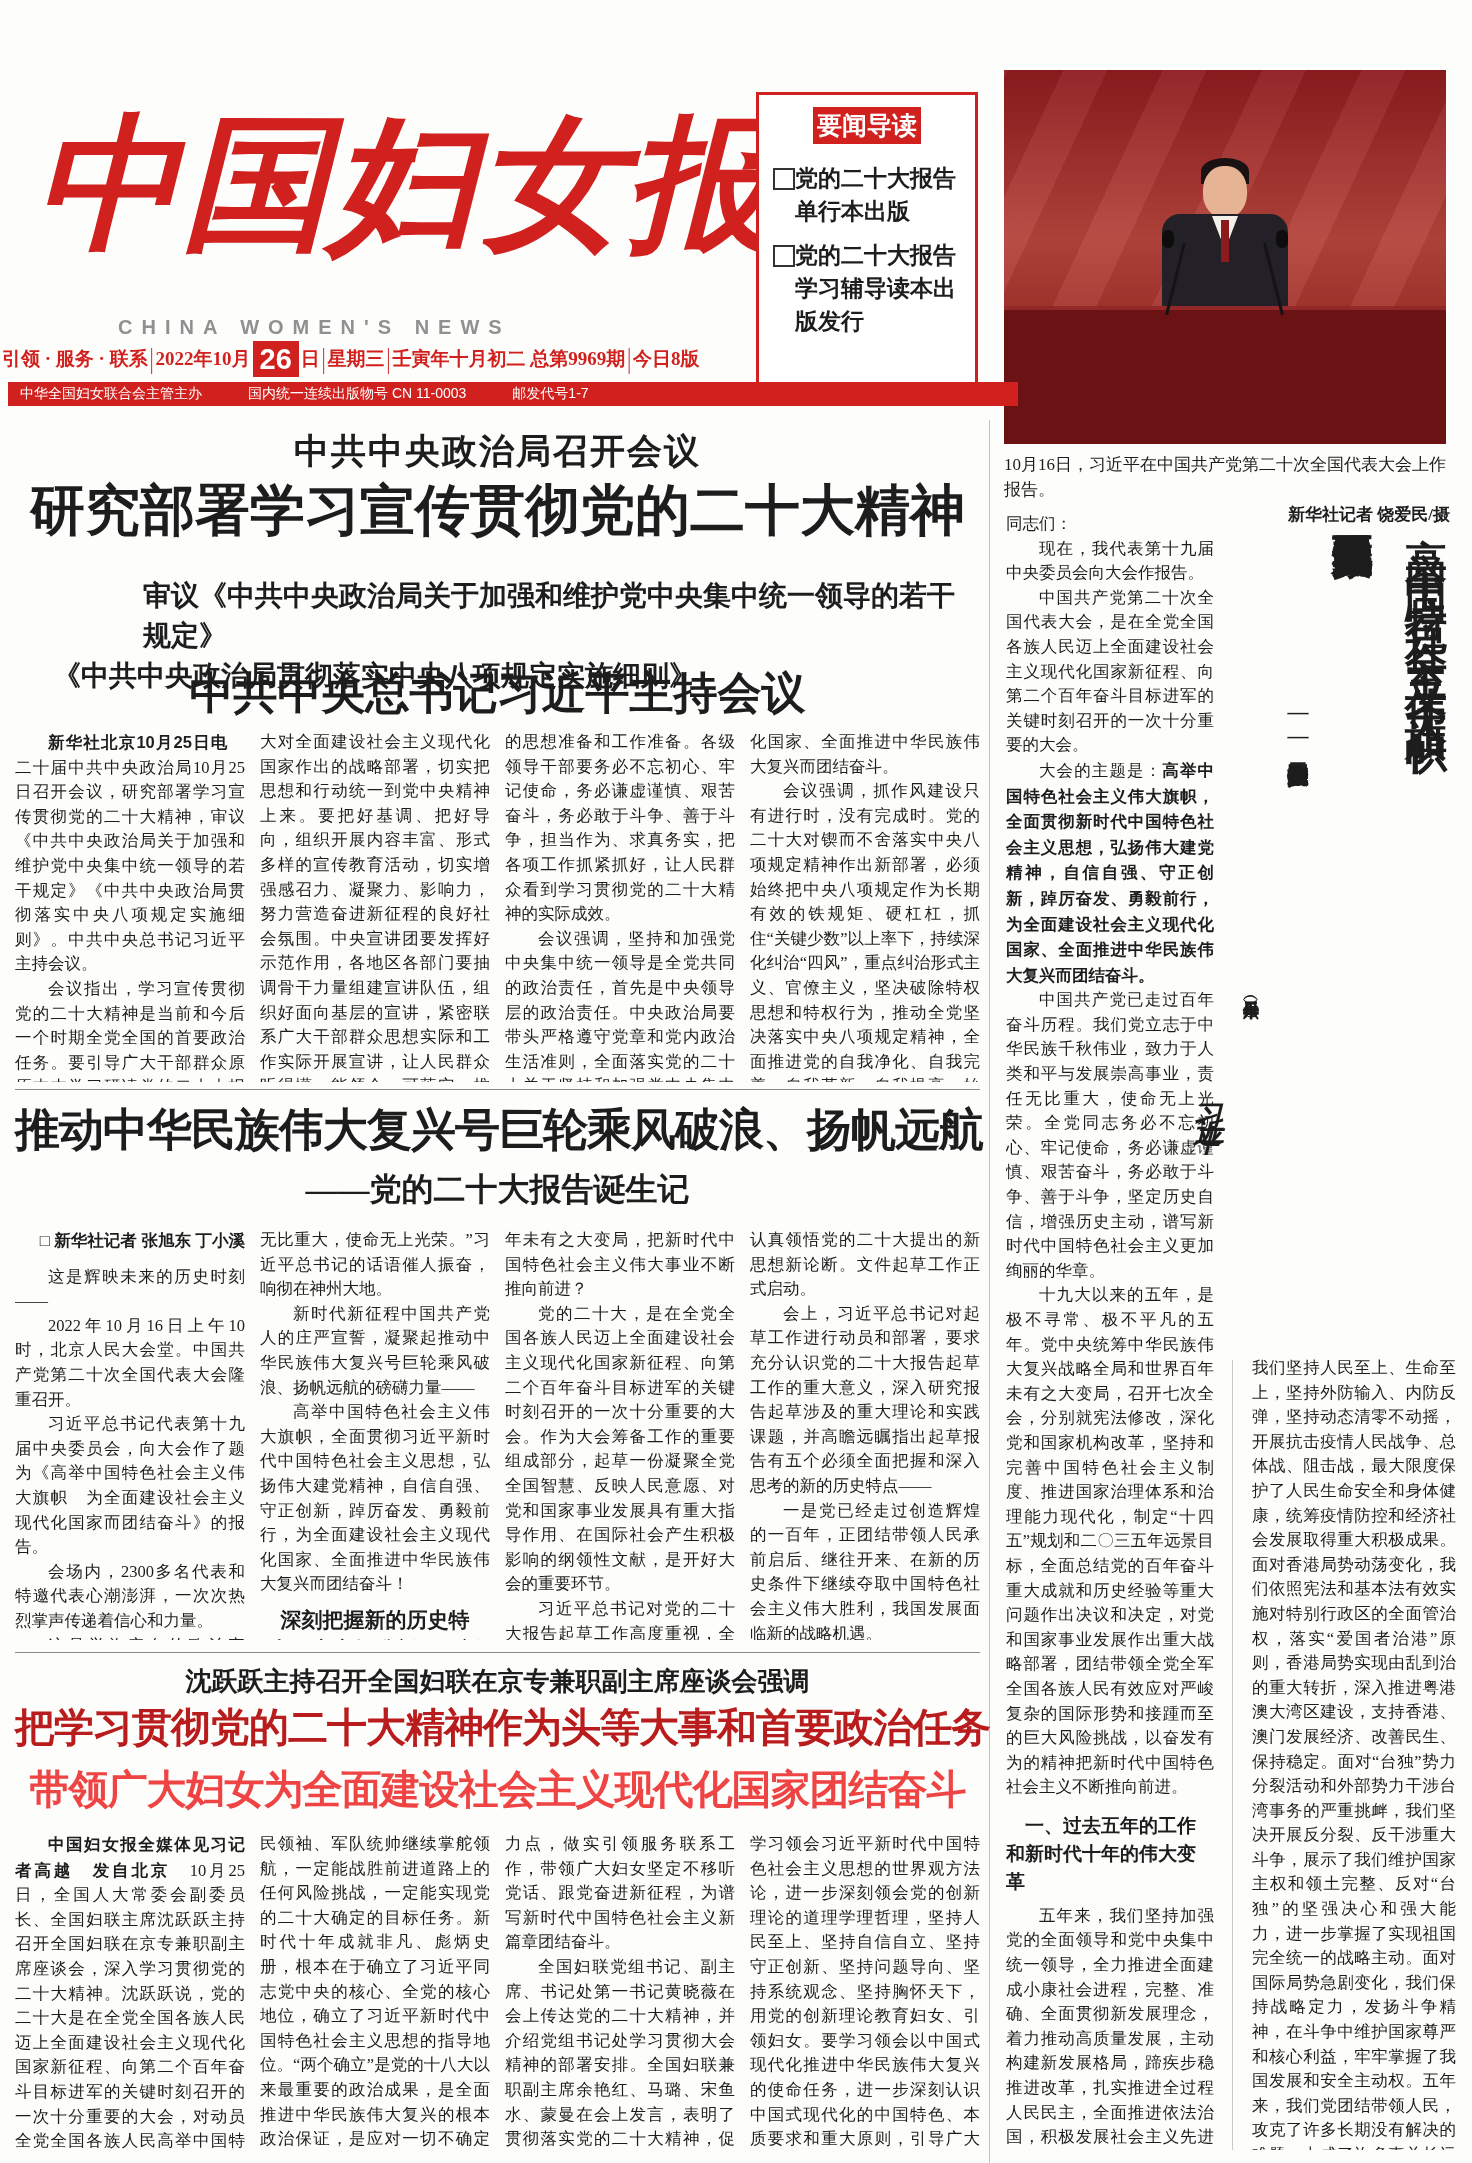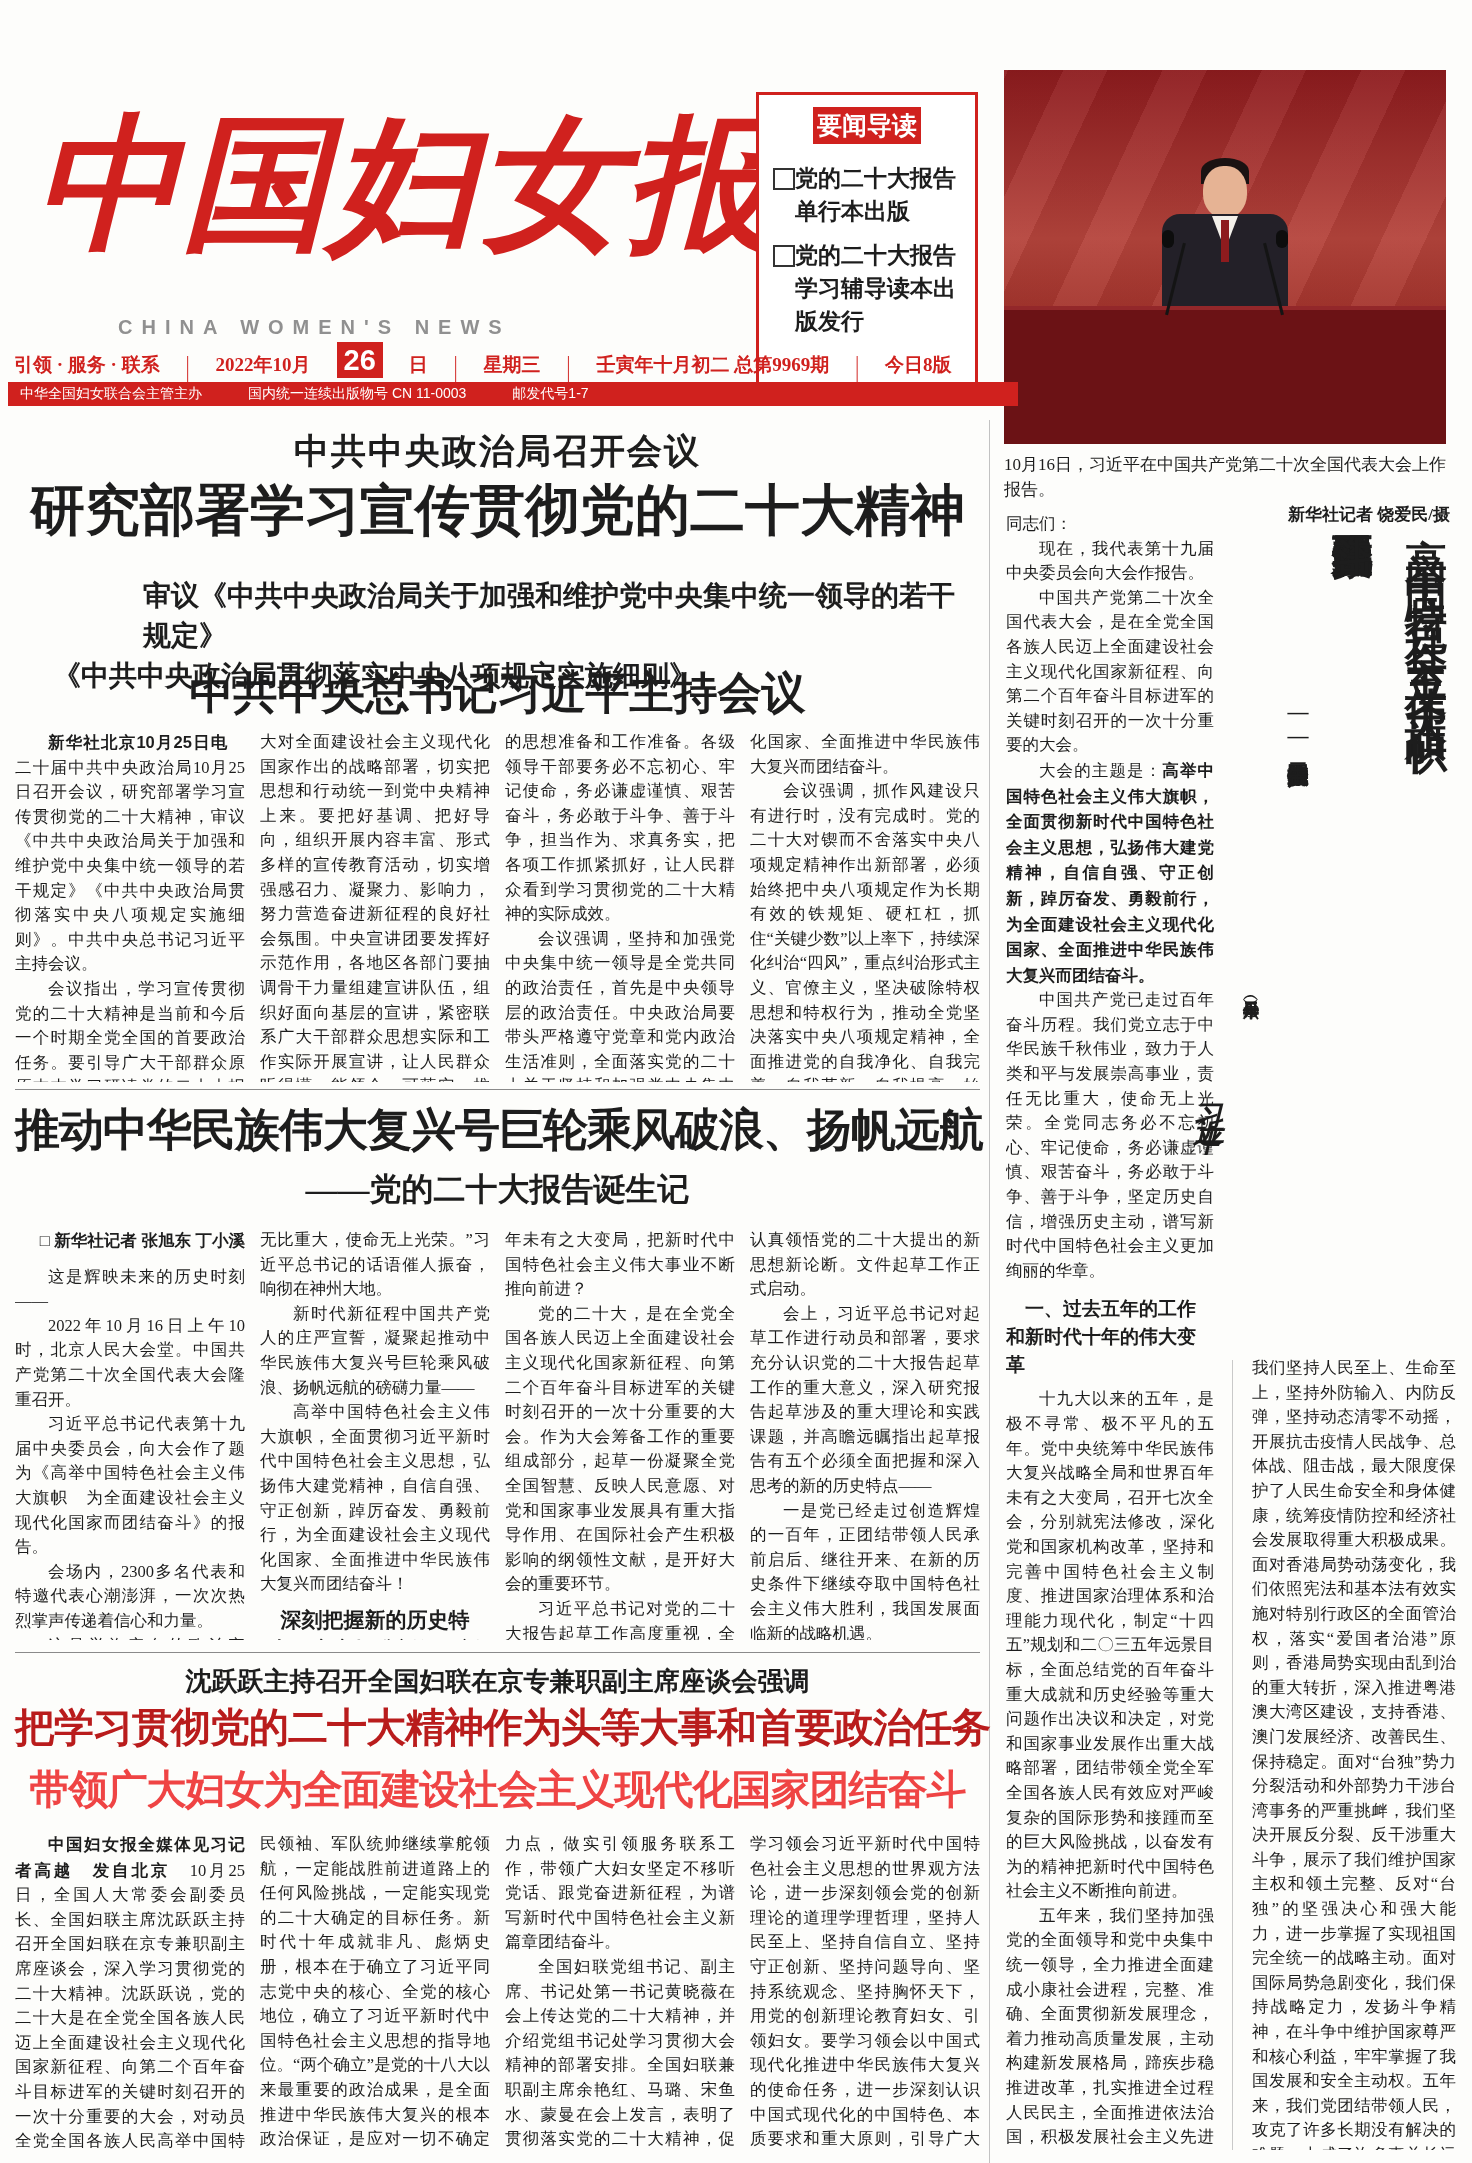--- a/index.html
+++ b/index.html
@@ -27,21 +27,21 @@
   .photo .hair{position:absolute;left:197px;top:88px;width:48px;height:26px;border-radius:50% 50% 0 0;background:#1a1212;}
   .photo .suit{position:absolute;left:158px;top:144px;width:126px;height:96px;border-radius:18px 18px 0 0;background:#232028;}
   .photo .shirt{position:absolute;left:208px;top:146px;width:26px;height:34px;background:#f3f0ea;clip-path:polygon(0 0,100% 0,50% 100%);}
   .photo .tie{position:absolute;left:217px;top:150px;width:8px;height:42px;background:#8d1b1e;}
   .photo .podium{position:absolute;left:0;top:236px;width:442px;height:138px;background:#6b1215;border-top:4px solid #93272a;}
   .photo .mic{position:absolute;width:3px;height:74px;background:#141414;}
   .photo .michead{position:absolute;width:12px;height:18px;border-radius:6px;background:#0d0d0d;}
   .caption{left:1004px;top:452px;width:446px;font-size:17px;line-height:25px;}
   .caption .credit{text-align:right;font-weight:700;}
   
-  .dateline{left:14px;top:340px;width:978px;height:38px;display:flex;align-items:flex-end;gap:26px;
+  .dateline{left:2px;top:340px;width:978px;height:38px;display:flex;align-items:center;gap:2px;
     color:#d0211e;font-size:19px;font-weight:700;white-space:nowrap;}
   .dateline .sep{color:#d0211e;font-weight:400;transform:scaleY(1.5);}
   .daybox{background:#d0211e;color:#fff;font-size:29px;font-weight:800;padding:0 7px;line-height:36px;
     font-family:"Liberation Sans",sans-serif;}
   .pubbar{left:8px;top:382px;width:986px;height:24px;background:#d0211e;color:#fff;display:flex;gap:46px;
     align-items:center;padding:0 12px;font-size:14px;font-family:"Liberation Sans",sans-serif;white-space:nowrap;}
   
   .kicker1{left:15px;top:428px;width:965px;text-align:center;font-size:35px;font-weight:800;
     font-family:"Liberation Sans",sans-serif;letter-spacing:2px;}
   .headline1{left:15px;top:474px;width:965px;text-align:center;font-size:55px;font-weight:900;
@@ -233,22 +233,22 @@
   <div class="abs vert vbig2">为全面建设社会主义现代化国家而团结奋斗</div>
   <div class="abs vert vdash">——在中国共产党第二十次全国代表大会上的报告</div>
   <div class="abs vert vdate">（二〇二二年十月十六日）</div>
   <div class="abs vert vauthor">习近平</div>
   <div class="abs colA">
       <p class="para noindent">同志们：</p>
       <p class="para">现在，我代表第十九届中央委员会向大会作报告。</p>
       <p class="para">中国共产党第二十次全国代表大会，是在全党全国各族人民迈上全面建设社会主义现代化国家新征程、向第二个百年奋斗目标进军的关键时刻召开的一次十分重要的大会。</p>
       <p class="para">大会的主题是：<b>高举中国特色社会主义伟大旗帜，全面贯彻新时代中国特色社会主义思想，弘扬伟大建党精神，自信自强、守正创新，踔厉奋发、勇毅前行，为全面建设社会主义现代化国家、全面推进中华民族伟大复兴而团结奋斗。</b></p>
       <p class="para">中国共产党已走过百年奋斗历程。我们党立志于中华民族千秋伟业，致力于人类和平与发展崇高事业，责任无比重大，使命无上光荣。全党同志务必不忘初心、牢记使命，务必谦虚谨慎、艰苦奋斗，务必敢于斗争、善于斗争，坚定历史自信，增强历史主动，谱写新时代中国特色社会主义更加绚丽的华章。</p>
+      <p class="para">十九大以来的五年，是极不寻常、极不平凡的五年。党中央统筹中华民族伟大复兴战略全局和世界百年未有之大变局，召开七次全会，分别就宪法修改，深化党和国家机构改革，坚持和完善中国特色社会主义制度、推进国家治理体系和治理能力现代化，制定“十四五”规划和二〇三五年远景目标，全面总结党的百年奋斗重大成就和历史经验等重大问题作出决议和决定，对党和国家事业发展作出重大战略部署，团结带领全党全军全国各族人民有效应对严峻复杂的国际形势和接踵而至的巨大风险挑战，以奋发有为的精神把新时代中国特色社会主义不断推向前进。</p>
       <p class="para sectionhead">一、过去五年的工作和新时代十年的伟大变革</p>
-      <p class="para">十九大以来的五年，是极不寻常、极不平凡的五年。党中央统筹中华民族伟大复兴战略全局和世界百年未有之大变局，召开七次全会，分别就宪法修改，深化党和国家机构改革，坚持和完善中国特色社会主义制度、推进国家治理体系和治理能力现代化，制定“十四五”规划和二〇三五年远景目标，全面总结党的百年奋斗重大成就和历史经验等重大问题作出决议和决定，对党和国家事业发展作出重大战略部署，团结带领全党全军全国各族人民有效应对严峻复杂的国际形势和接踵而至的巨大风险挑战，以奋发有为的精神把新时代中国特色社会主义不断推向前进。</p>
       <p class="para">五年来，我们坚持加强党的全面领导和党中央集中统一领导，全力推进全面建成小康社会进程，完整、准确、全面贯彻新发展理念，着力推动高质量发展，主动构建新发展格局，蹄疾步稳推进改革，扎实推进全过程人民民主，全面推进依法治国，积极发展社会主义先进文化，突出保障和改善民生，集中力量实施脱贫攻坚战，大力推进生态文明建设，坚决维护国家安全，防范化解重大风险，保持社会大局稳定，大力度推进国防和军队现代化建设，全方位开展中国特色大国外交，全面推进党的建设新的伟大工程。我们隆重庆祝中国共产党成立一百周年、中华人民共和国成立七十周年，制定第三个历史决议，在全党开展党史学习教育，号召全党学习和践行伟大建党精神，在新的征程上更加坚定、更加自觉地牢记初心使命、开创美好未来。特别是面对突如其来的新冠肺炎疫情</p>
     </div>
   <div class="abs vrule-report"></div>
   <div class="abs colB">
       <p class="para cont">我们坚持人民至上、生命至上，坚持外防输入、内防反弹，坚持动态清零不动摇，开展抗击疫情人民战争、总体战、阻击战，最大限度保护了人民生命安全和身体健康，统筹疫情防控和经济社会发展取得重大积极成果。面对香港局势动荡变化，我们依照宪法和基本法有效实施对特别行政区的全面管治权，落实“爱国者治港”原则，香港局势实现由乱到治的重大转折，深入推进粤港澳大湾区建设，支持香港、澳门发展经济、改善民生、保持稳定。面对“台独”势力分裂活动和外部势力干涉台湾事务的严重挑衅，我们坚决开展反分裂、反干涉重大斗争，展示了我们维护国家主权和领土完整、反对“台独”的坚强决心和强大能力，进一步掌握了实现祖国完全统一的战略主动。面对国际局势急剧变化，我们保持战略定力，发扬斗争精神，在斗争中维护国家尊严和核心利益，牢牢掌握了我国发展和安全主动权。五年来，我们党团结带领人民，攻克了许多长期没有解决的难题，办成了许多事关长远的大事要事。</p>
     </div>
 
 </div>
 
 </body></html>

